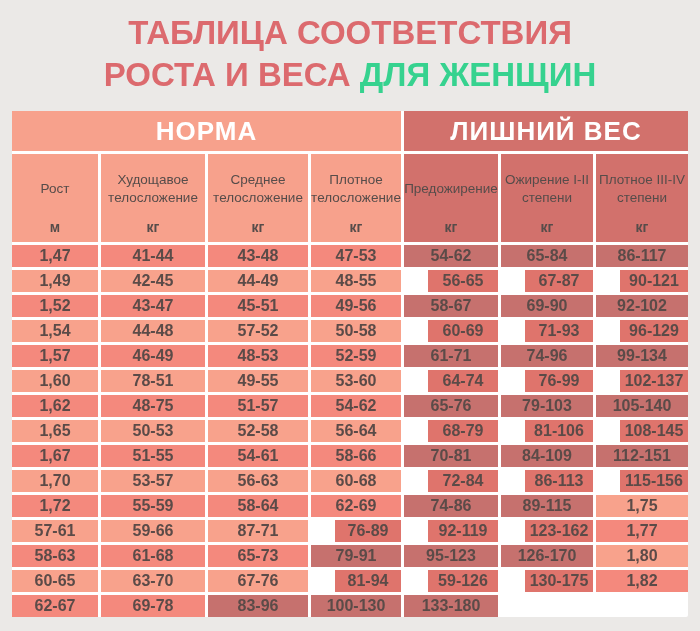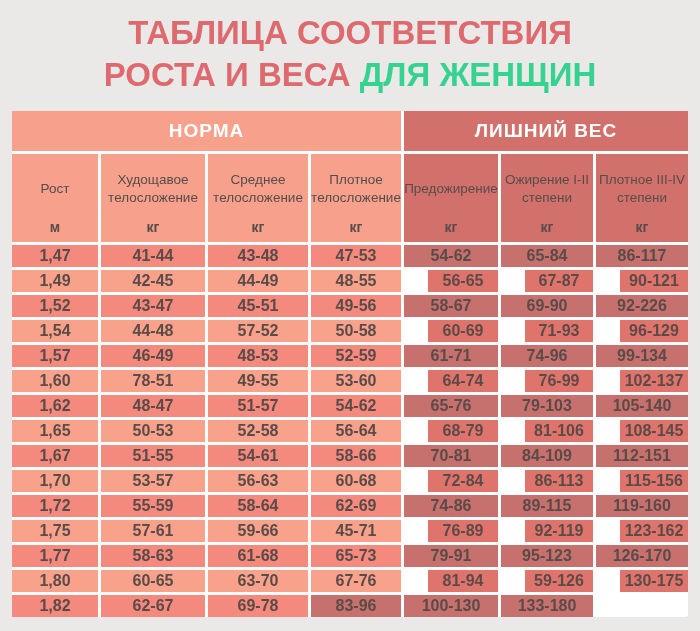--- a/index.html
+++ b/index.html
@@ -43,21 +43,21 @@
     background: var(--divider, #ffffff);
     border-radius: 2px;
   }
 
   .section-cell {
     display: flex;
     align-items: center;
     justify-content: center;
     color: var(--header_text, #ffffff);
     font-weight: bold;
-    font-size: 19px;
+    font-size: 26px;
     letter-spacing: 1px;
   }
   .section-norm   { grid-column: 1 / 5; background: var(--norm_header, #f7a18c); }
   .section-excess { grid-column: 5 / 8; background: var(--excess_header, #d2716c); }
 
   .colhead {
     display: flex;
     flex-direction: column;
     align-items: center;
     justify-content: space-between;
@@ -154,21 +154,21 @@
     <div class="cell n light">48-55</div>
     <div class="cell e light">56-65</div>
     <div class="cell e light">67-87</div>
     <div class="cell e light">90-121</div>
     <div class="cell n dark">1,52</div>
     <div class="cell n dark">43-47</div>
     <div class="cell n dark">45-51</div>
     <div class="cell n dark">49-56</div>
     <div class="cell e dark">58-67</div>
     <div class="cell e dark">69-90</div>
-    <div class="cell e dark">92-226</div>
+    <div class="cell e dark">92-102</div>
     <div class="cell n light">1,54</div>
     <div class="cell n light">44-48</div>
     <div class="cell n light">57-52</div>
     <div class="cell n light">50-58</div>
     <div class="cell e light">60-69</div>
     <div class="cell e light">71-93</div>
     <div class="cell e light">96-129</div>
     <div class="cell n dark">1,57</div>
     <div class="cell n dark">46-49</div>
     <div class="cell n dark">48-53</div>
@@ -177,21 +177,21 @@
     <div class="cell e dark">74-96</div>
     <div class="cell e dark">99-134</div>
     <div class="cell n light">1,60</div>
     <div class="cell n light">78-51</div>
     <div class="cell n light">49-55</div>
     <div class="cell n light">53-60</div>
     <div class="cell e light">64-74</div>
     <div class="cell e light">76-99</div>
     <div class="cell e light">102-137</div>
     <div class="cell n dark">1,62</div>
-    <div class="cell n dark">48-47</div>
+    <div class="cell n dark">48-75</div>
     <div class="cell n dark">51-57</div>
     <div class="cell n dark">54-62</div>
     <div class="cell e dark">65-76</div>
     <div class="cell e dark">79-103</div>
     <div class="cell e dark">105-140</div>
     <div class="cell n light">1,65</div>
     <div class="cell n light">50-53</div>
     <div class="cell n light">52-58</div>
     <div class="cell n light">56-64</div>
     <div class="cell e light">68-79</div>
@@ -210,25 +210,24 @@
     <div class="cell n light">60-68</div>
     <div class="cell e light">72-84</div>
     <div class="cell e light">86-113</div>
     <div class="cell e light">115-156</div>
     <div class="cell n dark">1,72</div>
     <div class="cell n dark">55-59</div>
     <div class="cell n dark">58-64</div>
     <div class="cell n dark">62-69</div>
     <div class="cell e dark">74-86</div>
     <div class="cell e dark">89-115</div>
-    <div class="cell e dark">119-160</div>
     <div class="cell n light">1,75</div>
     <div class="cell n light">57-61</div>
     <div class="cell n light">59-66</div>
-    <div class="cell n light">45-71</div>
+    <div class="cell n light">87-71</div>
     <div class="cell e light">76-89</div>
     <div class="cell e light">92-119</div>
     <div class="cell e light">123-162</div>
     <div class="cell n dark">1,77</div>
     <div class="cell n dark">58-63</div>
     <div class="cell n dark">61-68</div>
     <div class="cell n dark">65-73</div>
     <div class="cell e dark">79-91</div>
     <div class="cell e dark">95-123</div>
     <div class="cell e dark">126-170</div>

